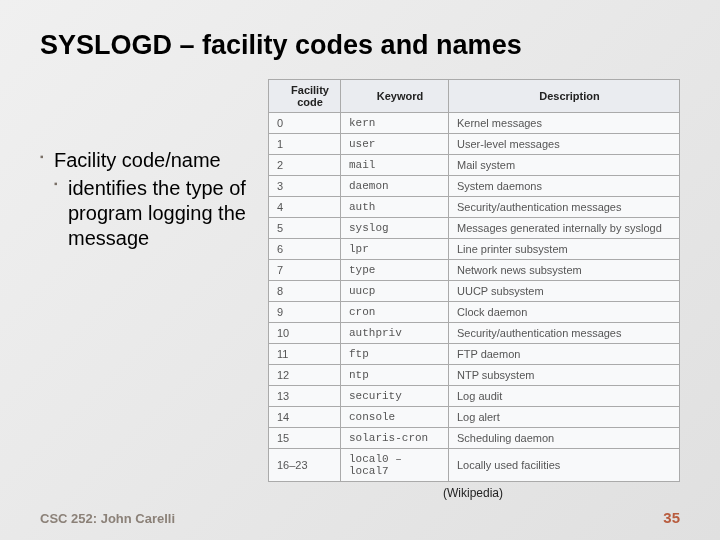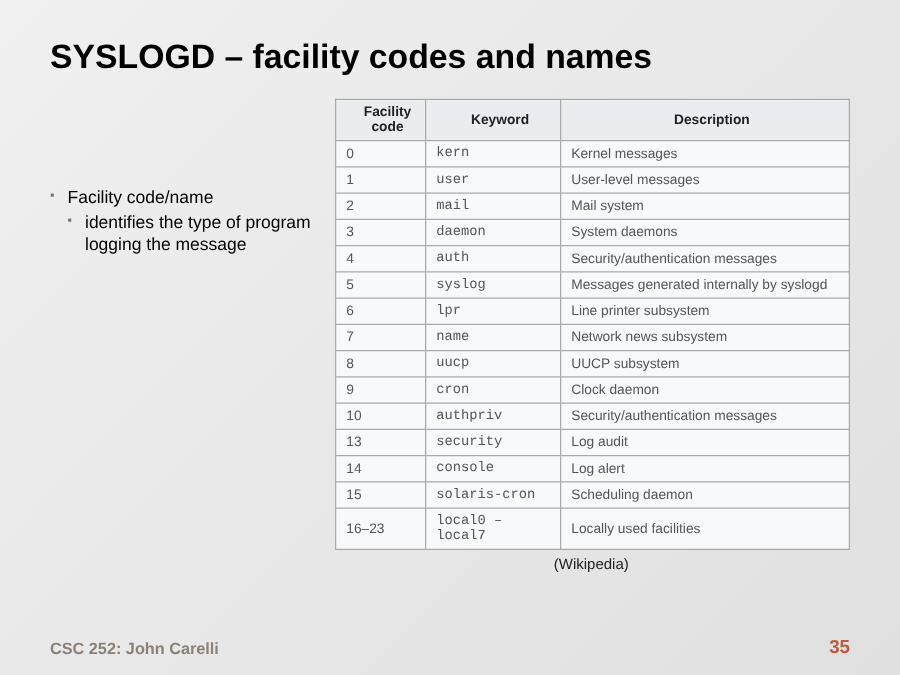--- a/index.html
+++ b/index.html
@@ -23,21 +23,21 @@
     margin-bottom: 18px;
   }
   .content {
     display: flex;
     align-items: flex-start;
     gap: 18px;
   }
   .left-col {
     width: 210px;
     padding-top: 70px;
-    font-size: 14px;
+    font-size: 20px;
     color: #000;
   }
   .bullet-list .b1 {
     position: relative;
     padding-left: 14px;
     margin-bottom: 4px;
   }
   .bullet-list .b1::before {
     content: "▪";
     position: absolute;
@@ -158,37 +158,47 @@
               <td class="kw">syslog</td>
               <td>Messages generated internally by syslogd</td>
             </tr>
             <tr>
               <td class="code">6</td>
               <td class="kw">lpr</td>
               <td>Line printer subsystem</td>
             </tr>
             <tr>
               <td class="code">7</td>
-              <td class="kw">name</td>
+              <td class="kw">type</td>
               <td>Network news subsystem</td>
             </tr>
             <tr>
               <td class="code">8</td>
               <td class="kw">uucp</td>
               <td>UUCP subsystem</td>
             </tr>
             <tr>
               <td class="code">9</td>
               <td class="kw">cron</td>
               <td>Clock daemon</td>
             </tr>
             <tr>
               <td class="code">10</td>
               <td class="kw">authpriv</td>
               <td>Security/authentication messages</td>
+            </tr>
+            <tr>
+              <td class="code">11</td>
+              <td class="kw">ftp</td>
+              <td>FTP daemon</td>
+            </tr>
+            <tr>
+              <td class="code">12</td>
+              <td class="kw">ntp</td>
+              <td>NTP subsystem</td>
             </tr>
             <tr>
               <td class="code">13</td>
               <td class="kw">security</td>
               <td>Log audit</td>
             </tr>
             <tr>
               <td class="code">14</td>
               <td class="kw">console</td>
               <td>Log alert</td>

